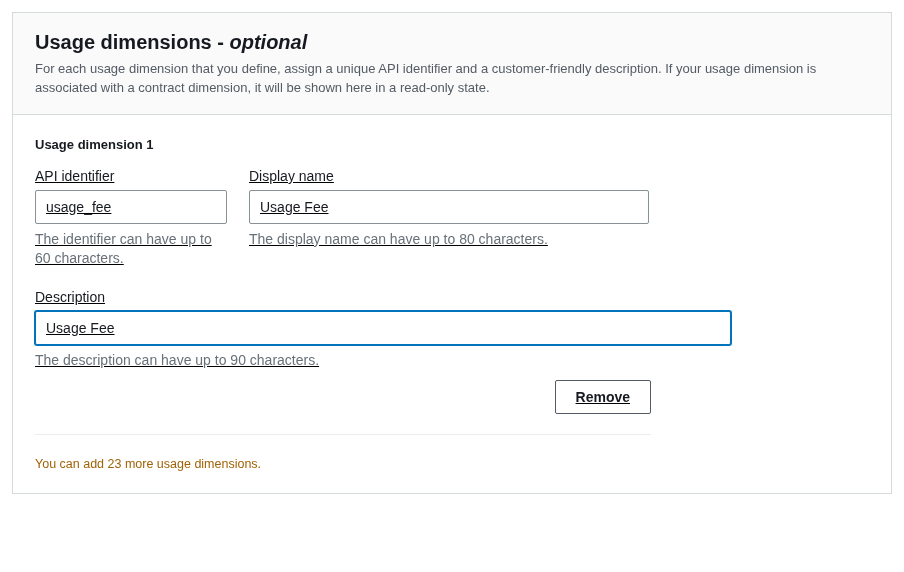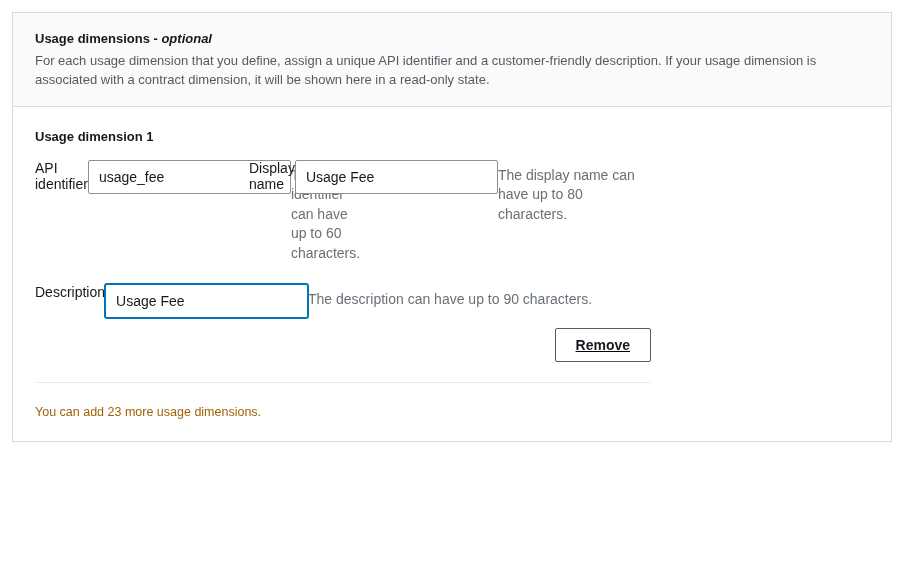--- a/index.html
+++ b/index.html
@@ -16,21 +16,21 @@
       width: 880px;
       border: 1px solid #d5dbdb;
       background: #ffffff;
     }
     .header {
       background: #fafafa;
       padding: 18px 22px 16px 22px;
       border-bottom: 1px solid #d5dbdb;
     }
     .header-title {
-      font-size: 13px;
+      font-size: 20px;
       font-weight: 700;
       color: #16191f;
       margin-bottom: 6px;
     }
     .header-title .optional {
       font-style: italic;
       font-weight: 700;
     }
     .header-desc {
       font-size: 13px;
@@ -46,21 +46,22 @@
       color: #16191f;
       margin-bottom: 16px;
     }
     .row {
       display: flex;
       gap: 22px;
       margin-bottom: 20px;
     }
     .field {
       display: flex;
-      flex-direction: row;
+      flex-direction: column;
+      text-decoration: underline;
     }
     .field.api {
       width: 192px;
     }
     .field.display {
       flex: 1;
       max-width: 400px;
     }
     .field.full {
       width: 696px;

